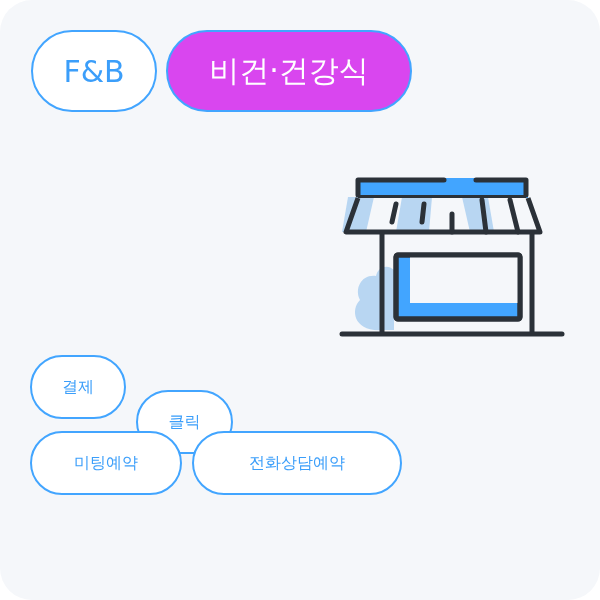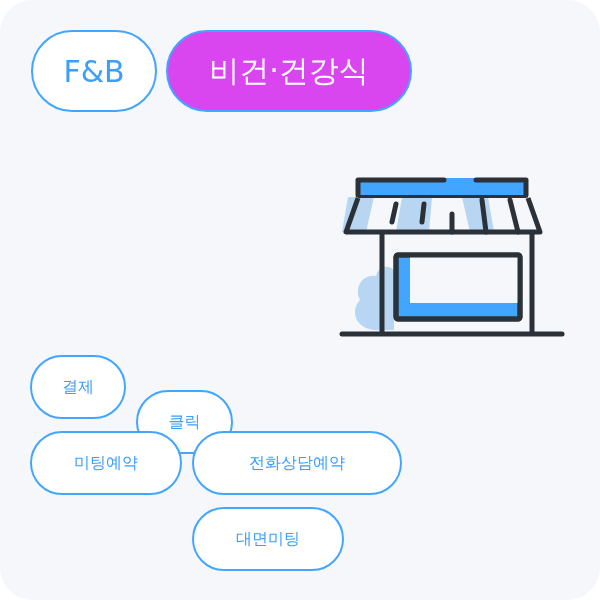--- a/index.html
+++ b/index.html
@@ -59,17 +59,14 @@
     <span>클릭</span>
   </div>
 
   <div class="pill small" style="left:30px; top:431px; width:152px;">
     <span>미팅예약</span>
   </div>
   <div class="pill small" style="left:192px; top:431px; width:210px;">
     <span>전화상담예약</span>
   </div>
 
-  <div class="pill small" style="left:192px; top:507px; width:152px;">
-    <span>대면미팅</span>
-  </div>
 
 </div>
 
 </body></html>

